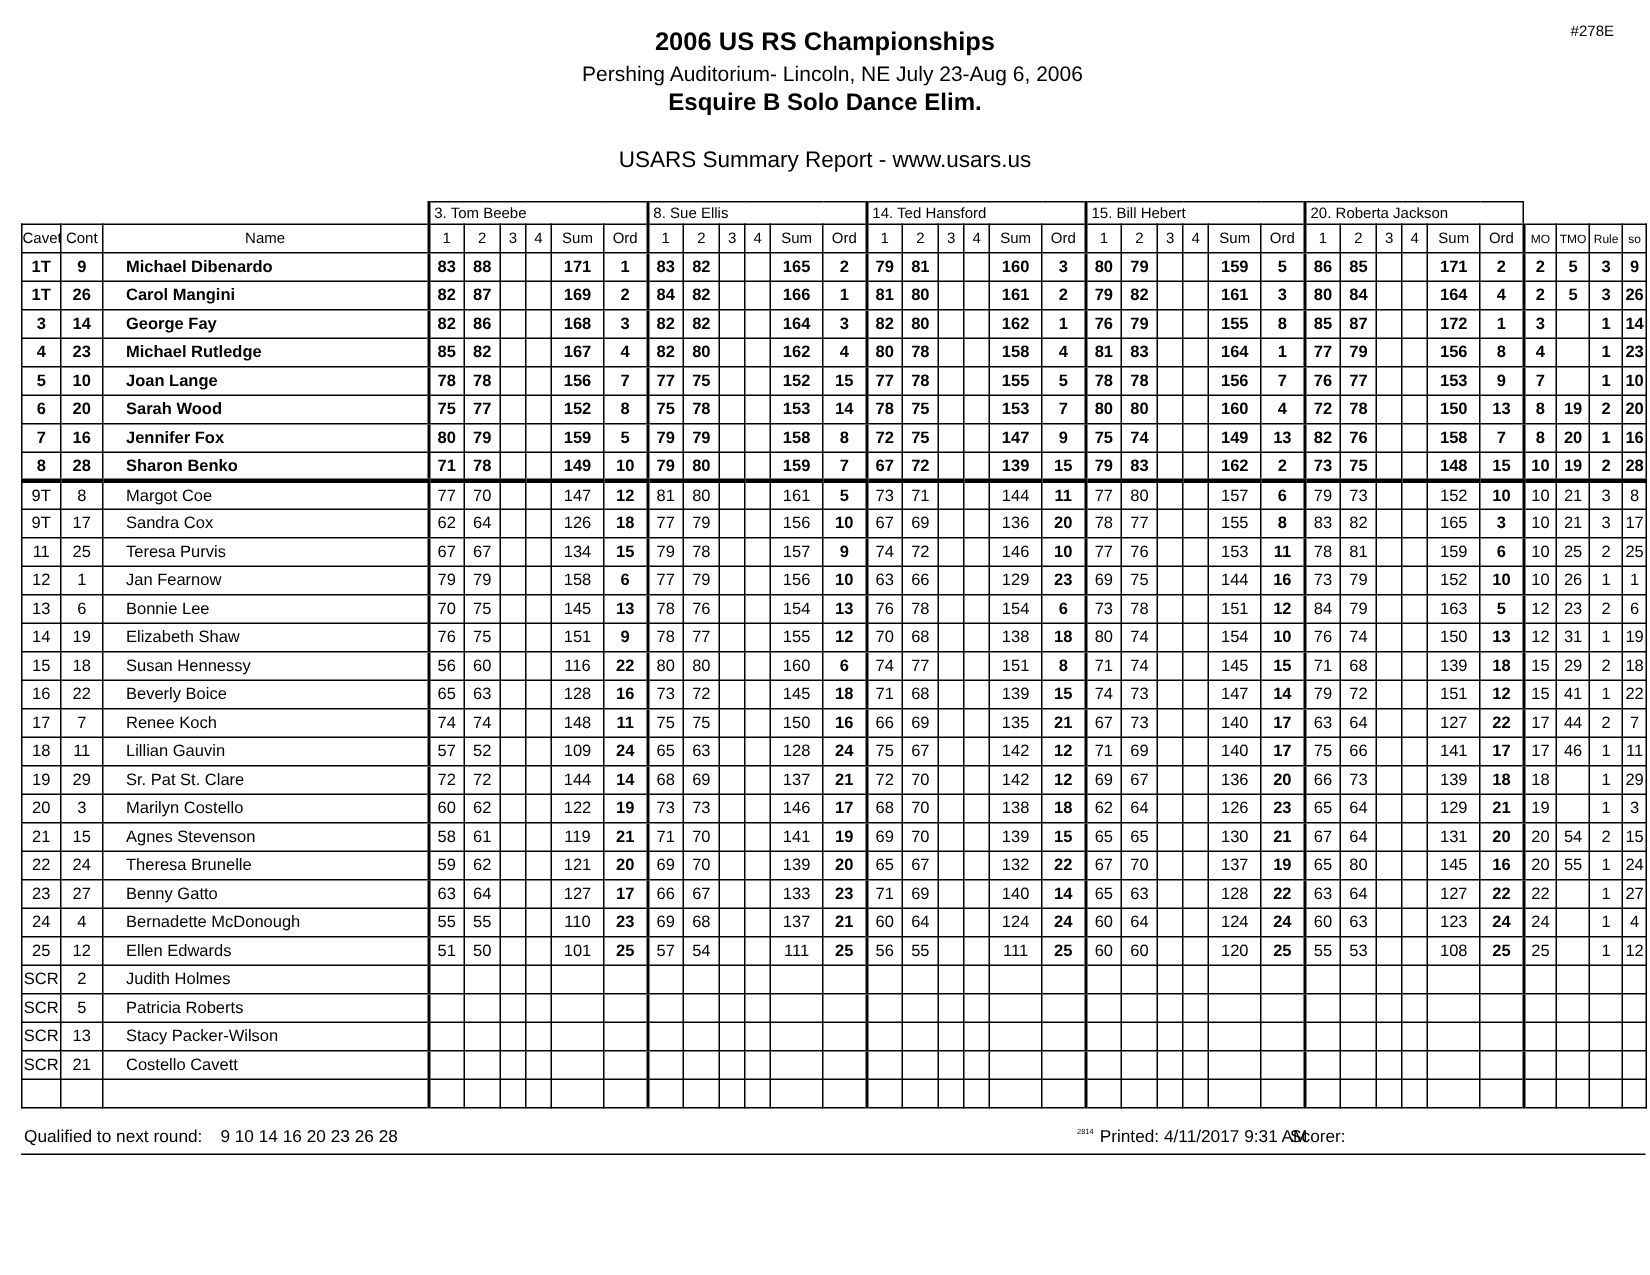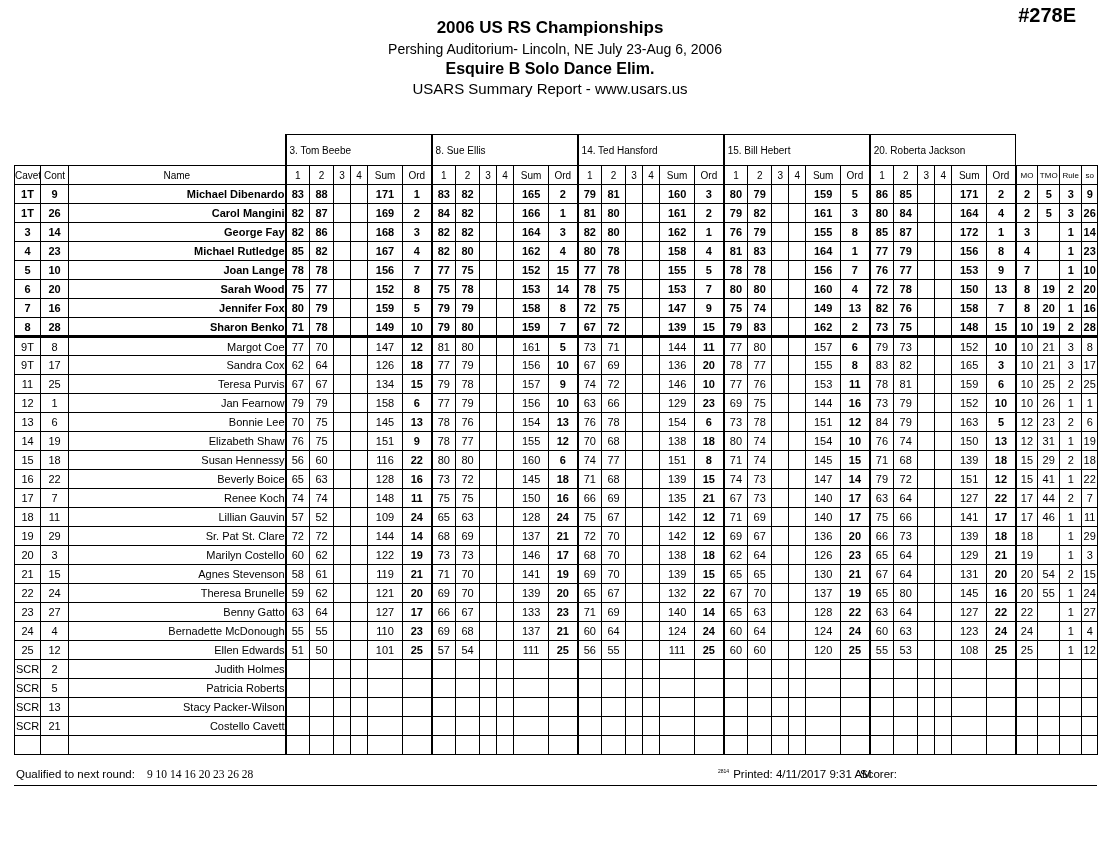--- a/index.html
+++ b/index.html
@@ -5,46 +5,46 @@
   * { box-sizing: border-box; }
   html,body { margin:0; padding:0; }
   body {
     width:1100px; height:850px;
     background:#ffffff; color:#000;
     font-family:"Liberation Sans", sans-serif;
     position:relative; overflow:hidden;
   }
   .header { position:relative; height:134px; padding-top:18px; text-align:center; }
   .req-block { position:absolute; left:18px; top:20px; text-align:left; font-size:11px; line-height:14px; }
-  .doc-number { position:absolute; right:24px; top:4px; font-size:20px; font-weight:bold; }
+  .doc-number { position:absolute; right:24px; top:16px; font-size:10px; font-weight:normal; }
   .title   { font-size:17px; font-weight:bold; }
   .venue   { font-size:14px; margin-top:3px;margin-left:10px; }
   .event   { font-size:16px; font-weight:bold; margin-top:3px; }
-  .report  { font-size:15px; margin-top:2px; }
+  .report  { font-size:15px; margin-top:20px; }
 
   table { border-collapse:collapse; table-layout:fixed; margin-left:14px; width:1083px; }
   td {
     border:1px solid #000; font-size:11px; text-align:center;
     padding:0; height:19px; overflow:hidden; white-space:nowrap;
   }
-  thead tr.judges td { height:31px; }
+  thead tr.judges td { height:15px; }
   td.blank { border:none; background:#fff; }
   td.judge { text-align:left; padding-left:3px; font-weight:normal; }
-  td.nm    { text-align:right; padding-left:15px; }
+  td.nm    { text-align:left; padding-left:15px; }
   td.gs    { border-left:2px solid #000; }
   td.rh    { font-size:8px; }
   td.ord   { font-weight:bold; }
   tr.bold td { font-weight:bold; }
   tr.cutoff td { border-bottom:3px solid #000; }
   thead td { font-size:10px; }
 
   .footer { position:relative; margin:13px 0 0 14px; width:1083px; height:18px;
             border-bottom:1px solid #000; font-size:11.5px; }
   .f-qualified { position:absolute; left:2px; top:0; }
-  .f-qualified .nums { margin-left:12px;font-family:Liberation Serif, serif; }
+  .f-qualified .nums { margin-left:12px; }
   .f-print { position:absolute; left:704px; top:0; }
   .fineprint { font-size:5px; vertical-align:top; margin-right:4px; }
   .f-scorer { position:absolute; left:846px; top:0; }
 </style>
 </head>
 <body>
 
 <div class="header">
   <div class="doc-number">#278E</div>
   <div class="title">2006 US RS Championships</div>

